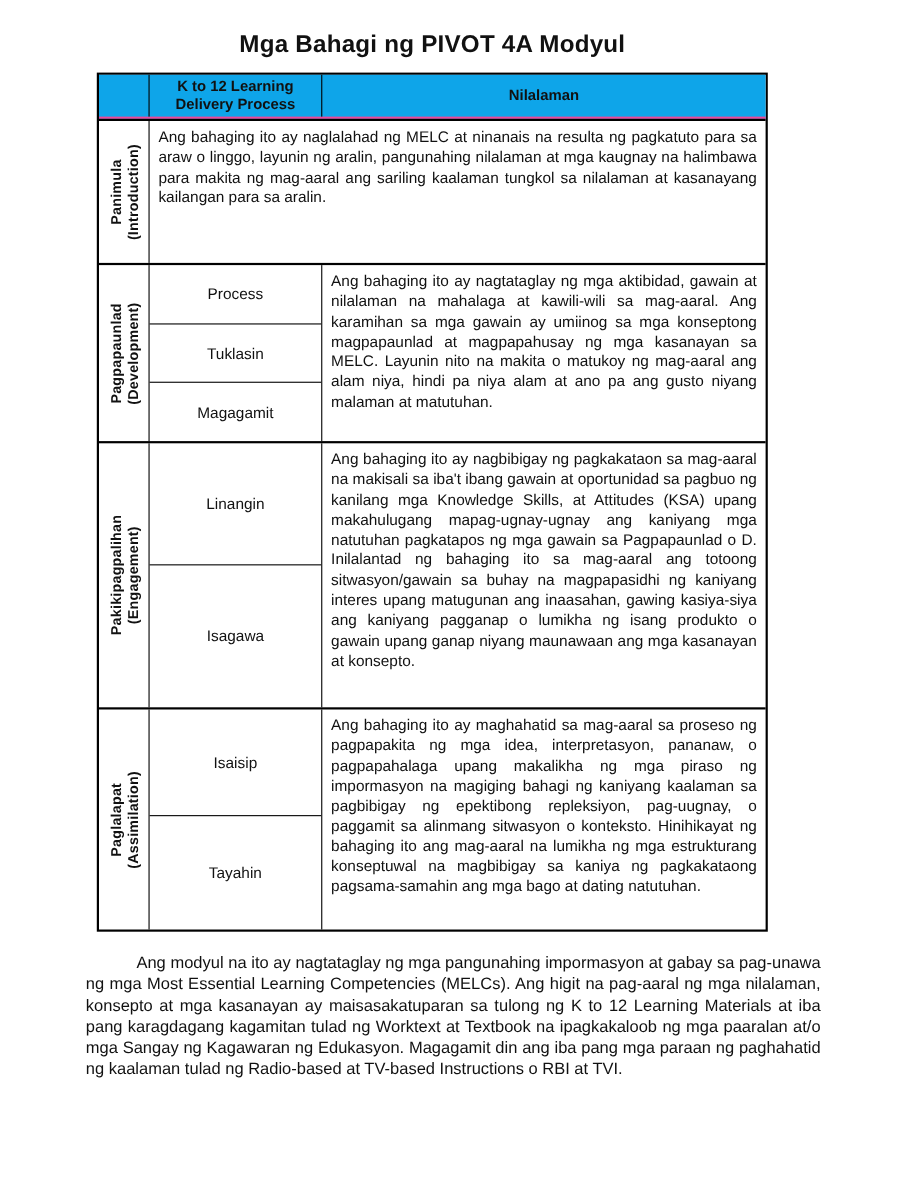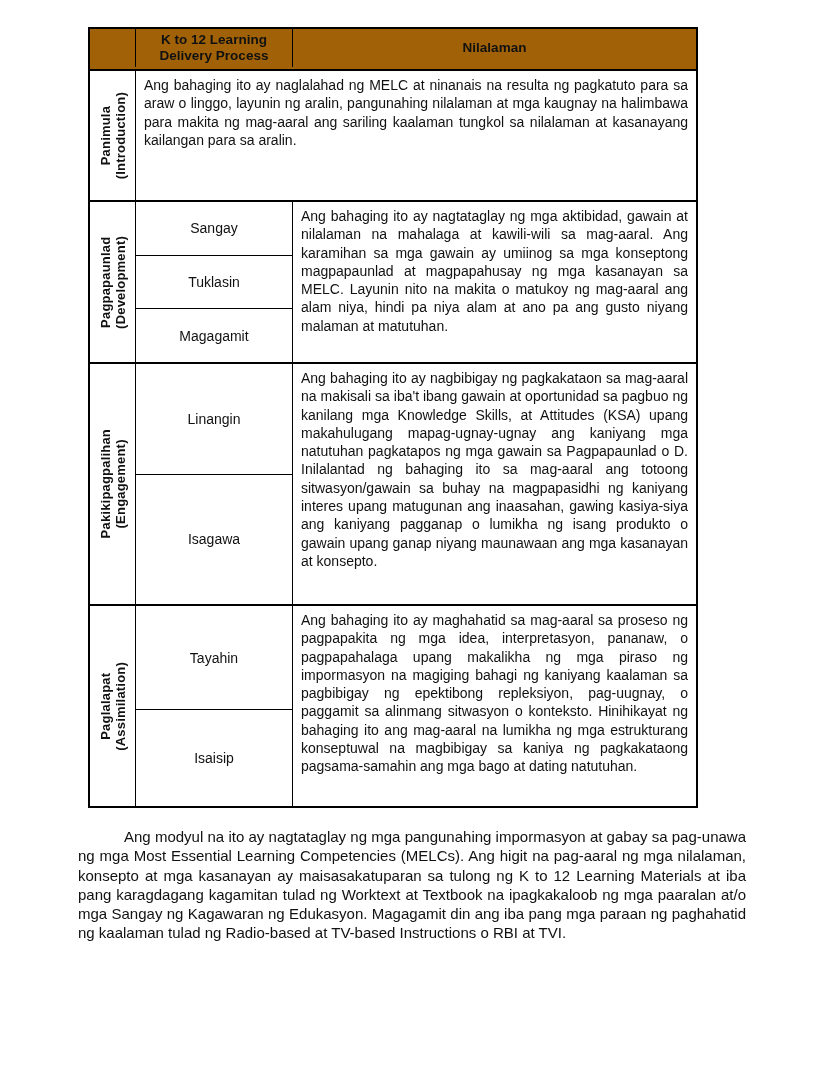--- a/index.html
+++ b/index.html
@@ -26,23 +26,23 @@
     letter-spacing: 0.2px;
     margin-bottom: 13px;
   }
   .tbl {
     width: 610px;
     margin-left: 10px;
     border: 2px solid #000;
   }
   .trow { display: flex; }
   .header-row {
-    background: #a16207;
+    background: #0ea5e9;
     height: 40px;
-    border-bottom: 2px solid #a16207;
+    border-bottom: 2px solid #ec4899;
   }
   .col-stage {
     width: 46px;
     flex: 0 0 46px;
     border-right: 1.5px solid #000;
     display: flex;
     align-items: center;
     justify-content: center;
   }
   .col-process {
@@ -104,20 +104,21 @@
     font-size: 14px;
     font-style: italic;
     letter-spacing: 0.3px;
   }
 </style>
 </head>
 <body>
 
 <div class="page">
 
+  <div class="doc-title">Mga Bahagi ng PIVOT 4A Modyul</div>
 
   <div class="tbl">
 
     <div class="trow header-row">
       <div class="col-stage"></div>
       <div class="col-process pre-line">K to 12 Learning
 Delivery Process</div>
       <div class="col-content">Nilalaman</div>
     </div>
 
@@ -128,21 +129,21 @@
       </div>
       <div class="col-content">Ang bahaging ito ay naglalahad ng MELC at ninanais na resulta ng pagkatuto para sa araw o linggo, layunin ng aralin, pangunahing nilalaman at mga kaugnay na halimbawa para makita ng mag-aaral ang sariling kaalaman tungkol sa nilalaman at kasanayang kailangan para sa aralin.</div>
     </div>
 
     <div class="trow section" style="min-height:162px">
       <div class="col-stage">
         <div class="vlabel">Pagpapaunlad
 (Development)</div>
       </div>
       <div class="col-process">
-        <div class="subrow" style="flex:1 1 0">Sangay</div>
+        <div class="subrow" style="flex:1 1 0">Process</div>
         <div class="subrow" style="flex:1 1 0">Tuklasin</div>
         <div class="subrow" style="flex:1 1 0">Magagamit</div>
       </div>
       <div class="col-content">Ang bahaging ito ay nagtataglay ng mga aktibidad, gawain at nilalaman na mahalaga at kawili-wili sa mag-aaral. Ang karamihan sa mga gawain ay umiinog sa mga konseptong magpapaunlad at magpapahusay ng mga kasanayan sa MELC. Layunin nito na makita o matukoy ng mag-aaral ang alam niya, hindi pa niya alam at ano pa ang gusto niyang malaman at matutuhan.</div>
     </div>
 
     <div class="trow section" style="min-height:242px">
       <div class="col-stage">
         <div class="vlabel">Pakikipagpalihan
 (Engagement)</div>
@@ -153,22 +154,22 @@
       </div>
       <div class="col-content">Ang bahaging ito ay nagbibigay ng pagkakataon sa mag-aaral na makisali sa iba't ibang gawain at oportunidad sa pagbuo ng kanilang mga Knowledge Skills, at Attitudes (KSA) upang makahulugang mapag-ugnay-ugnay ang kaniyang mga natutuhan pagkatapos ng mga gawain sa Pagpapaunlad o D. Inilalantad ng bahaging ito sa mag-aaral ang totoong sitwasyon/gawain sa buhay na magpapasidhi ng kaniyang interes upang matugunan ang inaasahan, gawing kasiya-siya ang kaniyang pagganap o lumikha ng isang produkto o gawain upang ganap niyang maunawaan ang mga kasanayan at konsepto.</div>
     </div>
 
     <div class="trow section" style="min-height:202px">
       <div class="col-stage">
         <div class="vlabel">Paglalapat
 (Assimilation)</div>
       </div>
       <div class="col-process">
+        <div class="subrow" style="flex:97 1 0">Isaisip</div>
         <div class="subrow" style="flex:105 1 0">Tayahin</div>
-        <div class="subrow" style="flex:97 1 0">Isaisip</div>
       </div>
       <div class="col-content">Ang bahaging ito ay maghahatid sa mag-aaral sa proseso ng pagpapakita ng mga idea, interpretasyon, pananaw, o pagpapahalaga upang makalikha ng mga piraso ng impormasyon na magiging bahagi ng kaniyang kaalaman sa pagbibigay ng epektibong repleksiyon, pag-uugnay, o paggamit sa alinmang sitwasyon o konteksto. Hinihikayat ng bahaging ito ang mag-aaral na lumikha ng mga estrukturang konseptuwal na magbibigay sa kaniya ng pagkakataong pagsama-samahin ang mga bago at dating natutuhan.</div>
     </div>
 
   </div>
 
   <div class="bottom-para">Ang modyul na ito ay nagtataglay ng mga pangunahing impormasyon at gabay sa pag-unawa ng mga Most Essential Learning Competencies (MELCs). Ang higit na pag-aaral ng mga nilalaman, konsepto at mga kasanayan ay maisasakatuparan sa tulong ng K to 12 Learning Materials at iba pang karagdagang kagamitan tulad ng Worktext at Textbook na ipagkakaloob ng mga paaralan at/o mga Sangay ng Kagawaran ng Edukasyon. Magagamit din ang iba pang mga paraan ng paghahatid ng kaalaman tulad ng Radio-based at TV-based Instructions o RBI at TVI.</div>
 
 
 </div>

